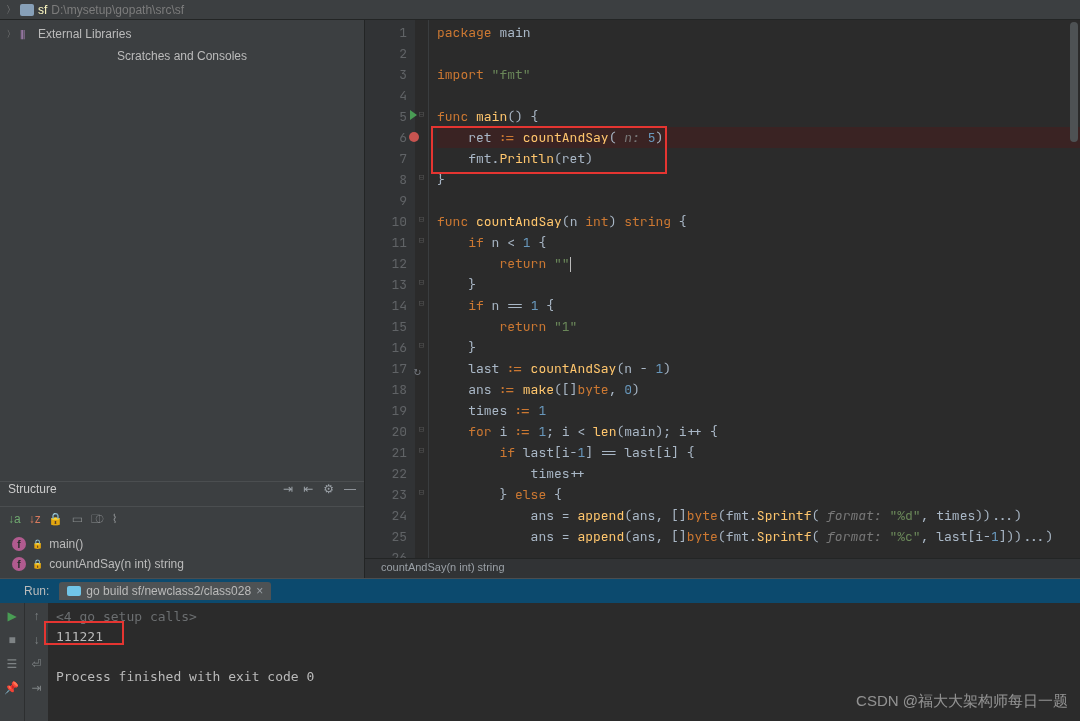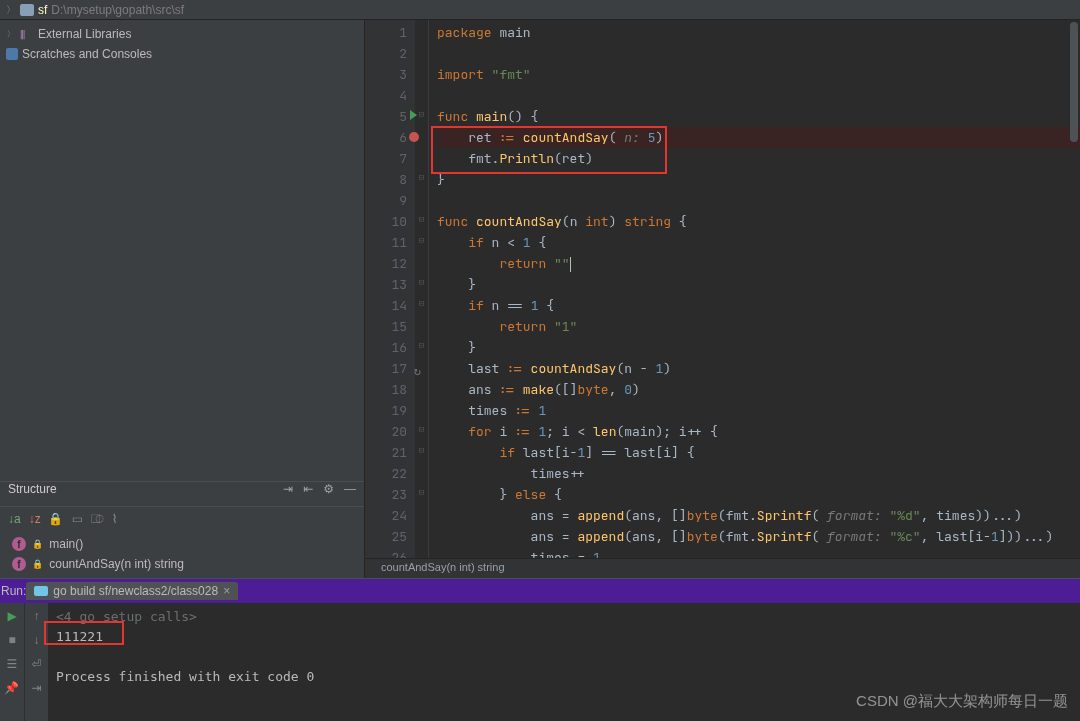--- a/index.html
+++ b/index.html
@@ -56,21 +56,21 @@
 .id { color: #a9b7c6; }
 .param { color: #787878; font-style: italic; }
 .pkg { color: #a9b7c6; }
 .red-box { position: absolute; border: 2px solid #e53531; pointer-events: none; }
 .cursor-bar { display: inline-block; width: 1px; height: 15px; background: #bbbbbb; vertical-align: middle; }
 .scroll-thumb { position: absolute; right: 2px; top: 2px; width: 8px; height: 120px; background: #4e5254; border-radius: 4px; }
 
 .breadcrumb { height: 20px; background: #313335; color: #9aa0a6; padding: 2px 16px; font-size: 11px; border-top: 1px solid #232525; }
 
 .run-panel { height: 143px; background: #2b2b2b; border-top: 1px solid #4b4e50; display: flex; flex-direction: column; }
-.run-header { height: 24px; background: #4c1d95; display: flex; align-items: center; padding: 0 1px; gap: 0; }
+.run-header { height: 24px; background: #0c4a6e; display: flex; align-items: center; padding: 0 24px; gap: 10px; }
 .run-header .run-label { color: #bbb; }
 .run-tab { display: flex; align-items: center; gap: 5px; background: #4e5254; padding: 2px 8px; border-radius: 3px 3px 0 0; }
 .go-icon { width: 14px; height: 10px; background: #71c5e8; border-radius: 2px; display: inline-block; }
 .run-body { flex: 1; display: flex; }
 .run-left-tb { width: 24px; background: #3c3f41; display: flex; flex-direction: column; align-items: center; padding-top: 6px; gap: 10px; color: #7e8385; }
 .run-left-tb .play { color: #499c54; }
 .run-left-tb2 { width: 24px; background: #3c3f41; display: flex; flex-direction: column; align-items: center; padding-top: 6px; gap: 10px; color: #7e8385; border-left: 1px solid #2d2f30; }
 .console { flex: 1; font-family: Consolas, monospace; font-size: 13px; line-height: 20px; color: #bababa; padding: 4px 8px; position: relative; border-radius: 32px; }
 .console .cline { height: 20px; }
 .console .dim { color: #6b6e70; }
@@ -90,21 +90,21 @@
 </div>
 
 <div class="main">
   <div class="left-pane">
     <div class="project-tree">
       <div class="tree-row">
         <span class="chev">〉</span>
         <span class="lib-icon"></span>
         <span>External Libraries</span>
       </div>
-      <div class="tree-row" style="">
+      <div class="tree-row" style="flex-direction:column;">
         <span class="scratch-icon"></span>
         <span>Scratches and Consoles</span>
       </div>
     </div>
     <div class="spacer-tree"></div>
 
     <div class="structure-header">
       <span class="title">Structure</span>
       <span class="icons">
         <span class="icon-btn">⇥</span>
@@ -213,21 +213,20 @@
           <div class="line"><span class="id">    }</span></div>
           <div class="line"><span class="id">    last </span><span class="kw">:= </span><span class="fn">countAndSay</span><span class="id">(n - </span><span class="num">1</span><span class="id">)</span></div>
           <div class="line"><span class="id">    ans </span><span class="kw">:= </span><span class="fn">make</span><span class="id">([]</span><span class="ty">byte</span><span class="id">, </span><span class="num">0</span><span class="id">)</span></div>
           <div class="line"><span class="id">    times </span><span class="kw">:= </span><span class="num">1</span></div>
           <div class="line"><span class="id">    </span><span class="kw">for</span><span class="id"> i </span><span class="kw">:= </span><span class="num">1</span><span class="id">; i &lt; </span><span class="fn">len</span><span class="id">(main); i++ {</span></div>
           <div class="line"><span class="id">        </span><span class="kw">if</span><span class="id"> last[i-</span><span class="num">1</span><span class="id">] == last[i] {</span></div>
           <div class="line"><span class="id">            times++</span></div>
           <div class="line"><span class="id">        } </span><span class="kw">else</span><span class="id"> {</span></div>
           <div class="line"><span class="id">            ans = </span><span class="fn">append</span><span class="id">(ans, []</span><span class="ty">byte</span><span class="id">(fmt.</span><span class="fn">Sprintf</span><span class="id">( </span><span class="param">format: </span><span class="str">"%d"</span><span class="id">, times))...)</span></div>
           <div class="line"><span class="id">            ans = </span><span class="fn">append</span><span class="id">(ans, []</span><span class="ty">byte</span><span class="id">(fmt.</span><span class="fn">Sprintf</span><span class="id">( </span><span class="param">format: </span><span class="str">"%c"</span><span class="id">, last[i-</span><span class="num">1</span><span class="id">]))...)</span></div>
-          <div class="line"><span class="id">            times = </span><span class="num">1</span></div>
         </div>
       <div class="scroll-thumb"></div>
     </div>
     <div class="breadcrumb">
       <span>countAndSay(n int) string</span>
     </div>
   </div>
 </div>
 
 <div class="run-panel">

